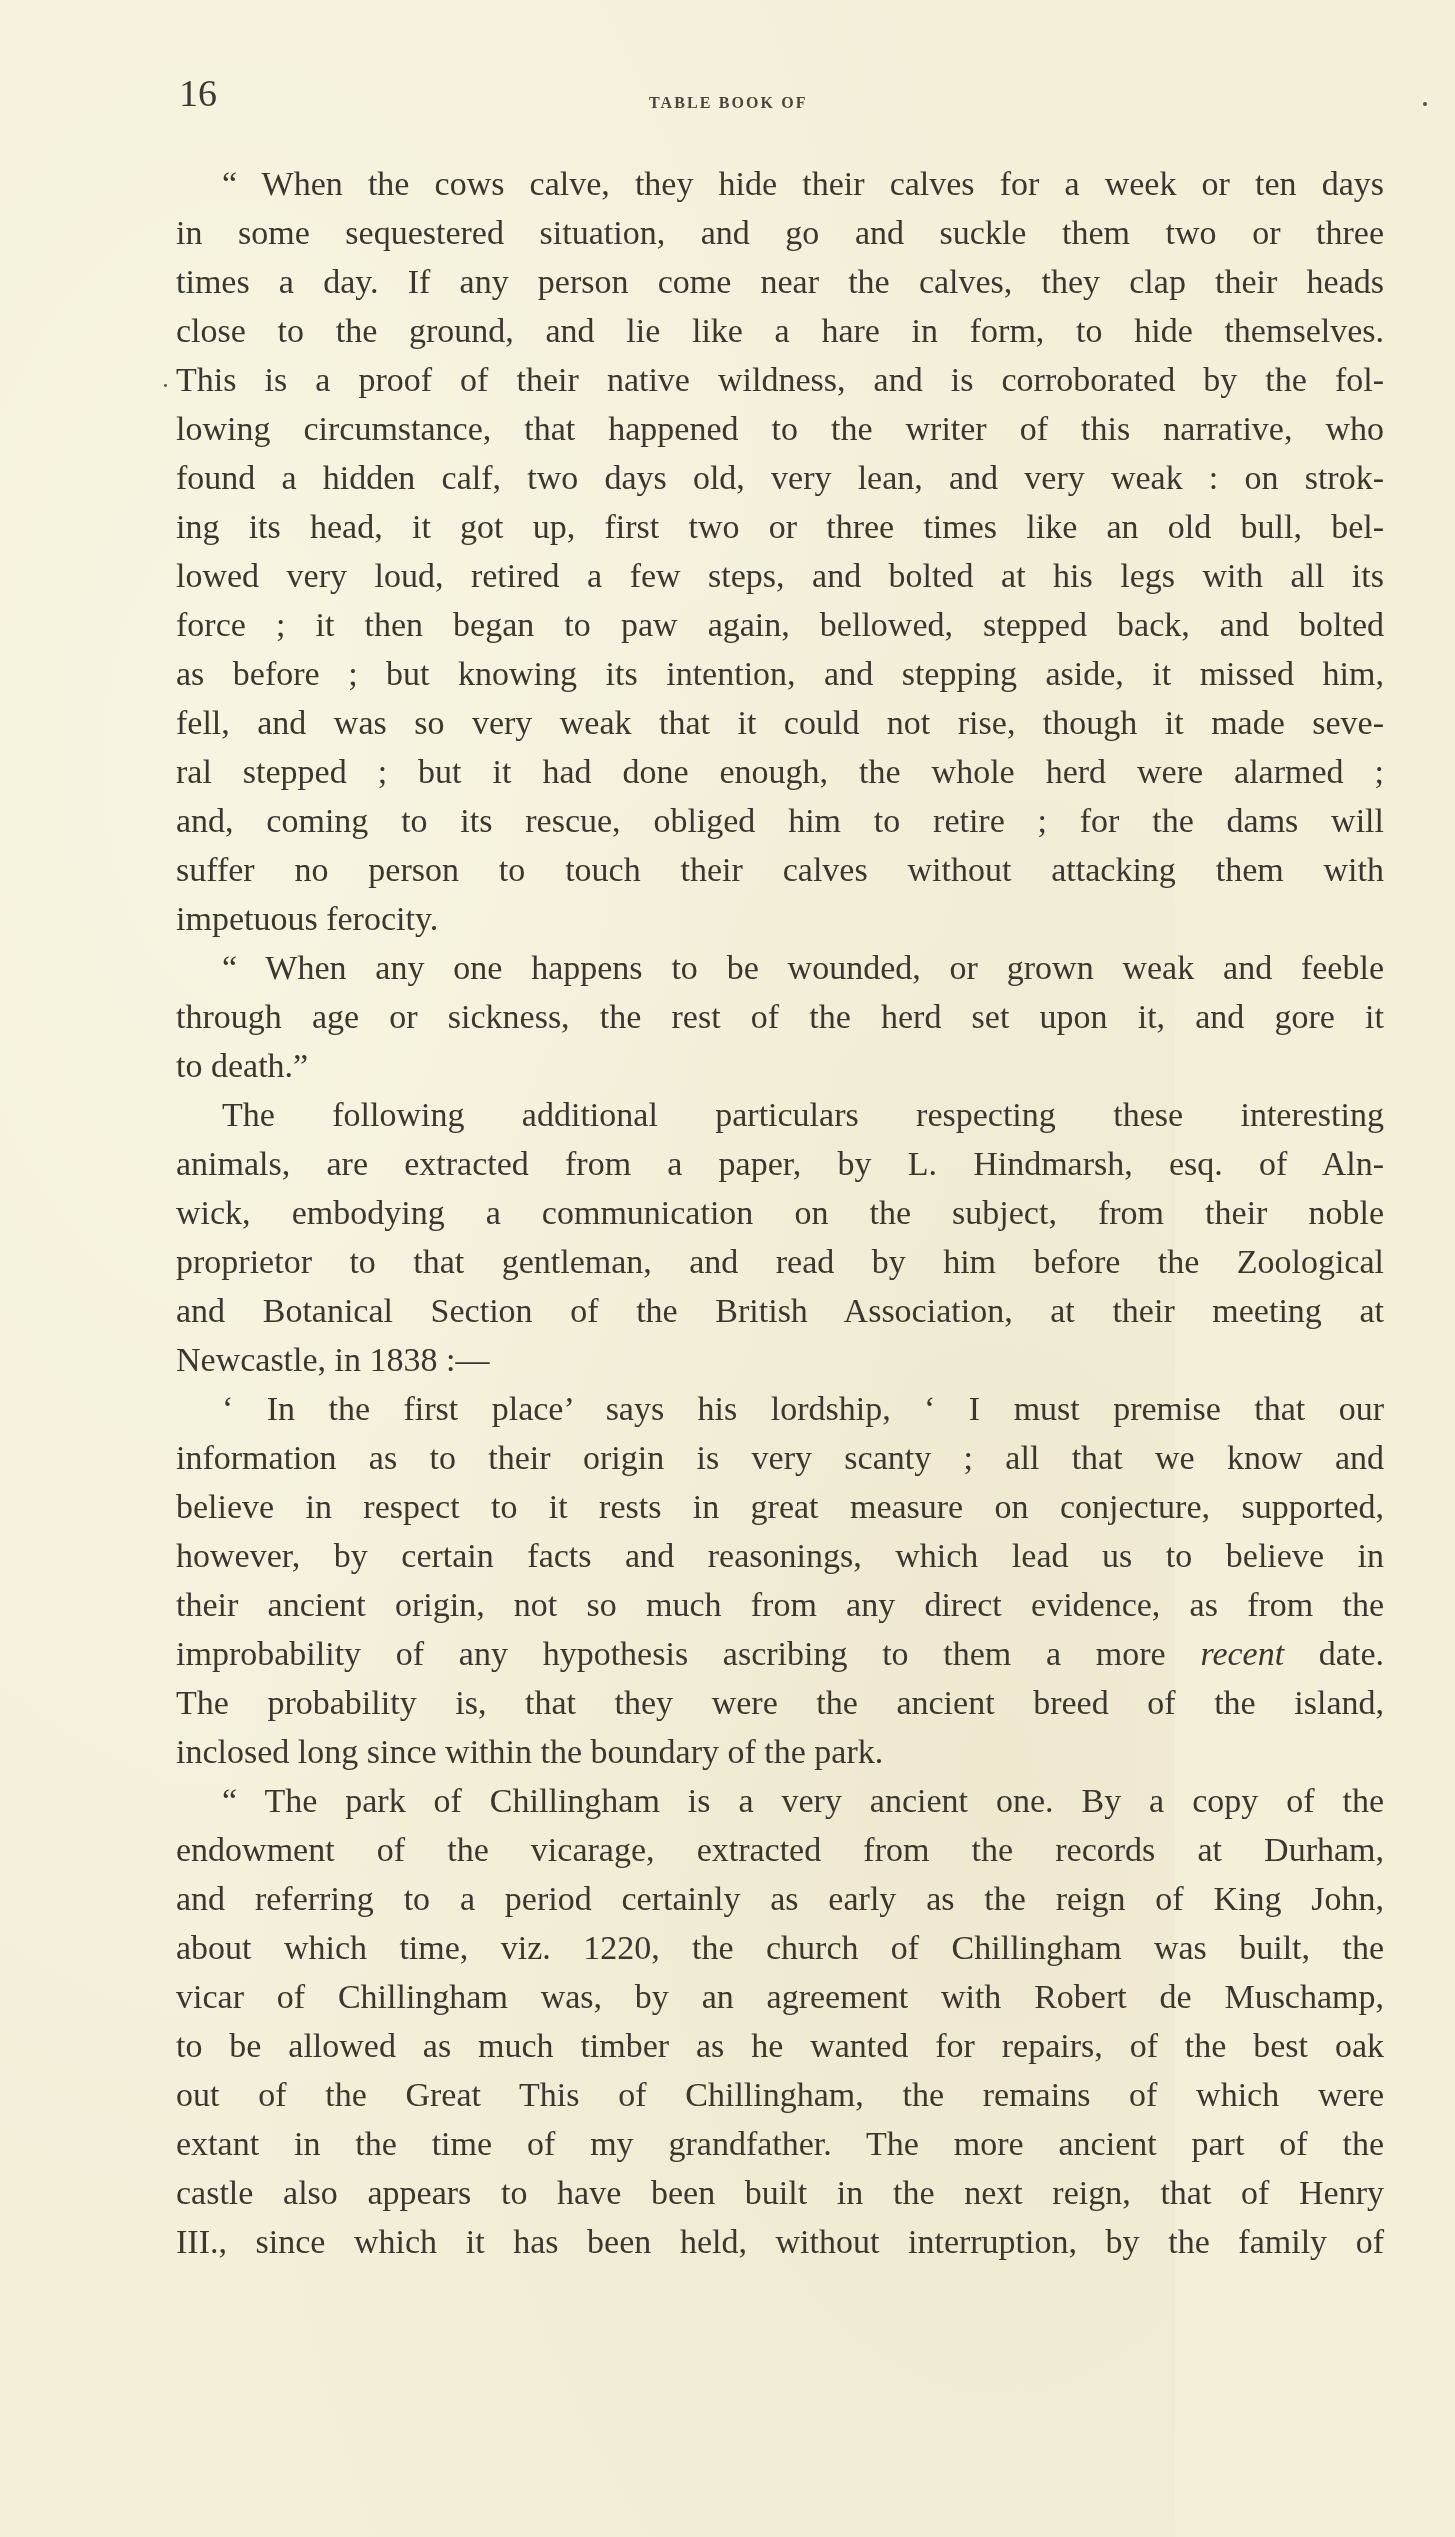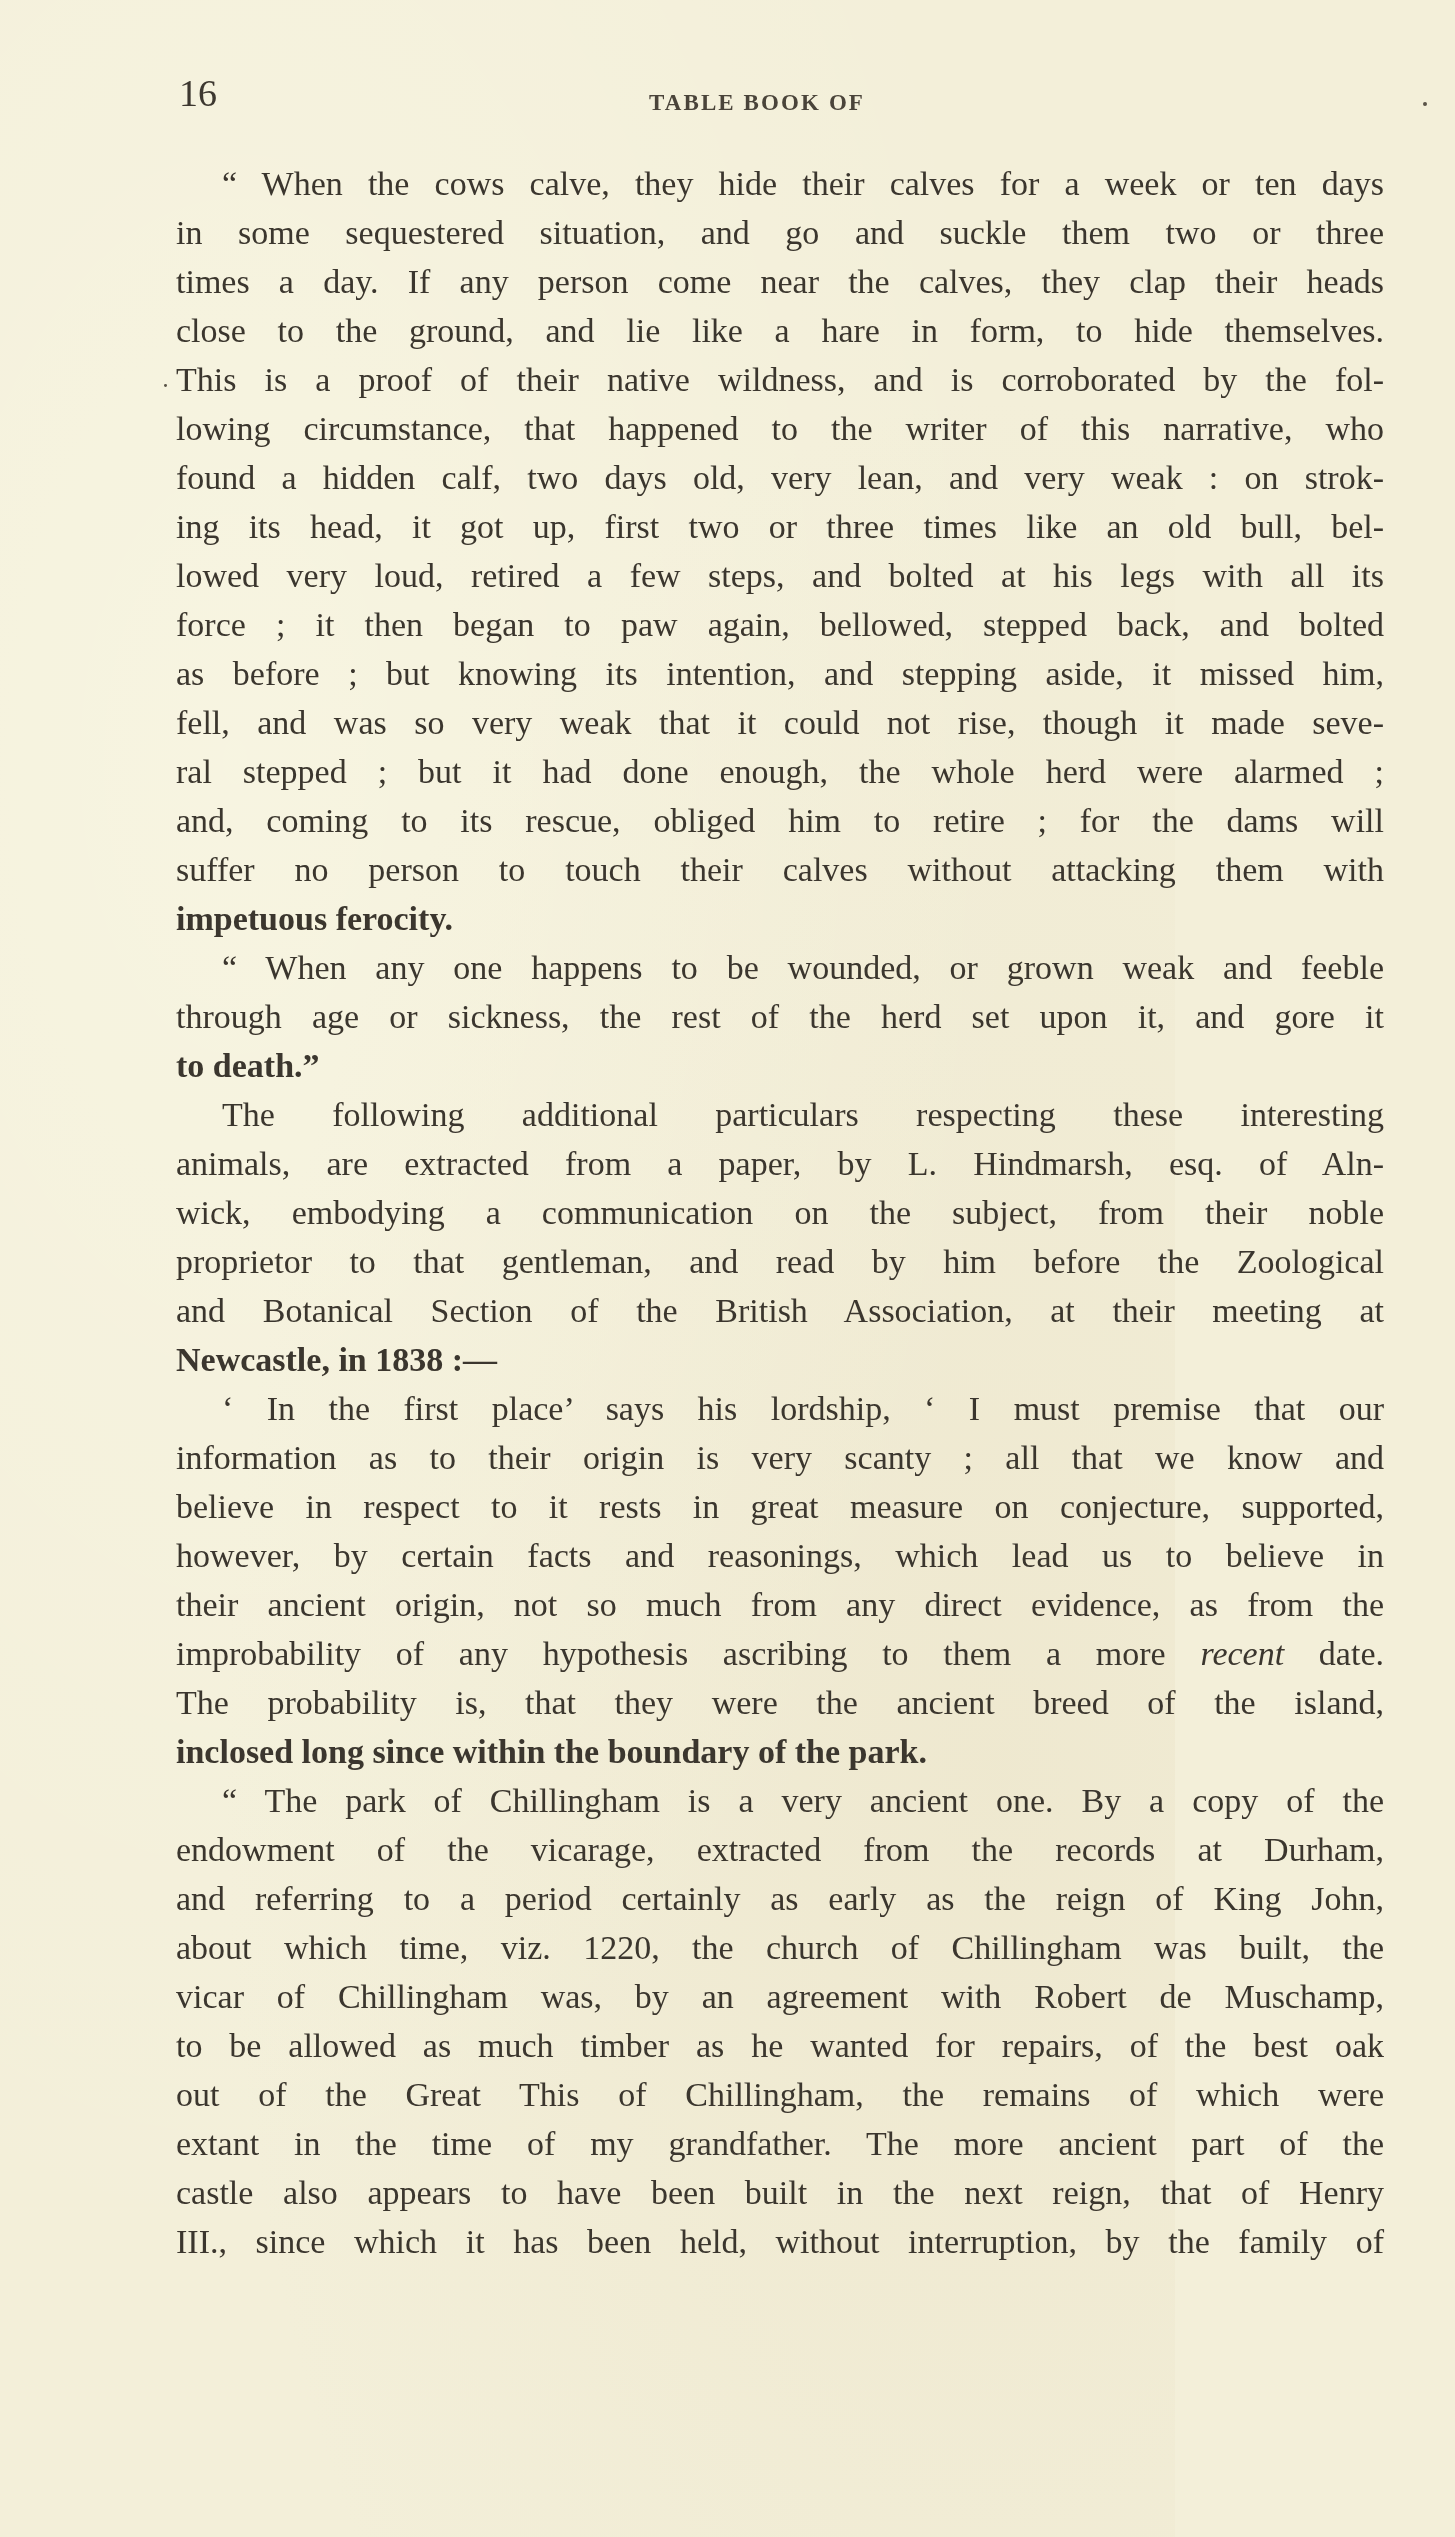--- a/index.html
+++ b/index.html
@@ -30,21 +30,21 @@
     left: 179px;
     top: 74px;
     font-size: 38px;
     line-height: 38px;
     color: #3d3830;
   }
   .running-head {
     position: absolute;
     left: 649px;
     top: 90px;
-    font-size: 23px;
+    font-size: 16px;
     line-height: 25px;
     letter-spacing: 2.1px;
     font-weight: bold;
     color: #4a443a;
   }
   .margin-dot {
     position: absolute;
     width: 3.8px; height: 3.8px;
     border-radius: 50%;
     background: #5a5448;
@@ -59,21 +59,20 @@
     height: 49px;
     line-height: 49px;
     font-size: 34px;
     white-space: nowrap;
     text-align: justify;
     text-align-last: justify;
     overflow: visible;
   }
   .line.last {
     text-align-last: left;
-    font-weight: bold;
   }
   .line.indent {
     padding-left: 46px;
   }
   .line em {
   }
 </style>
 </head>
 <body>
 

